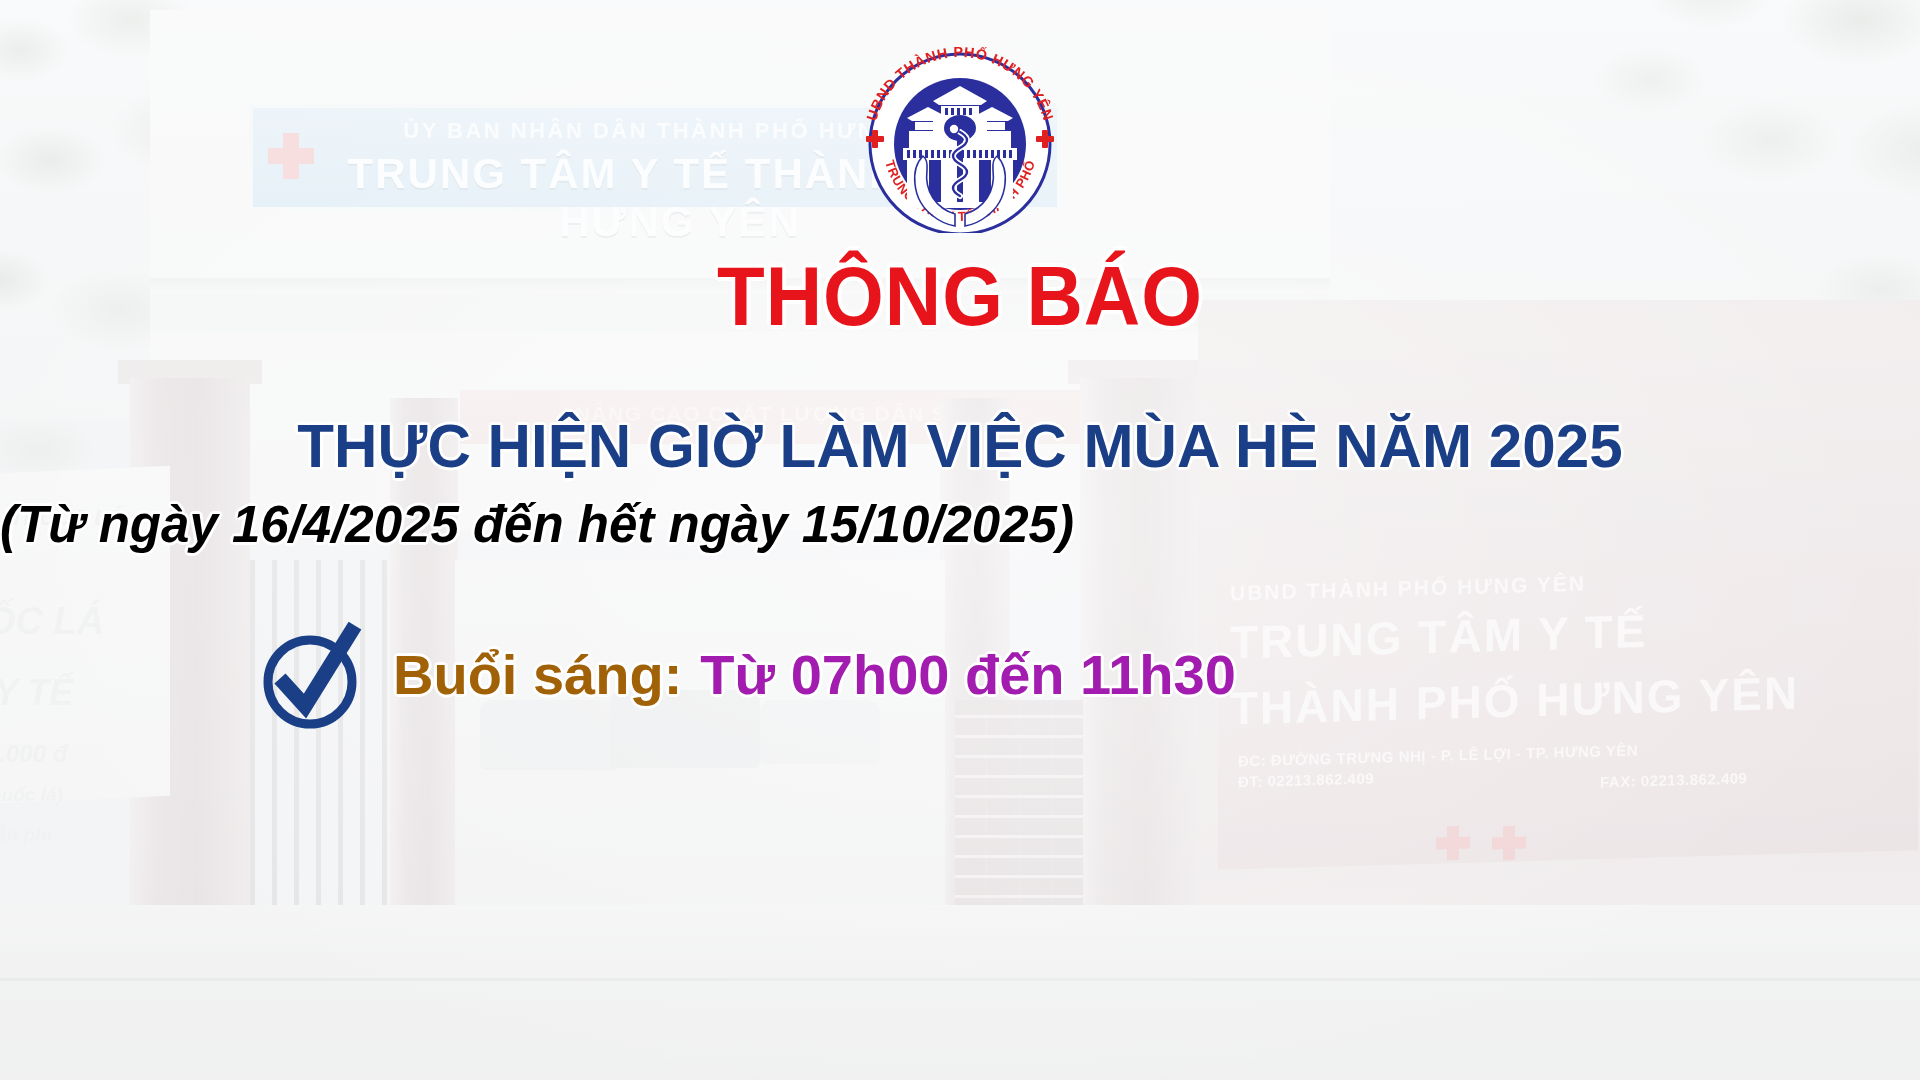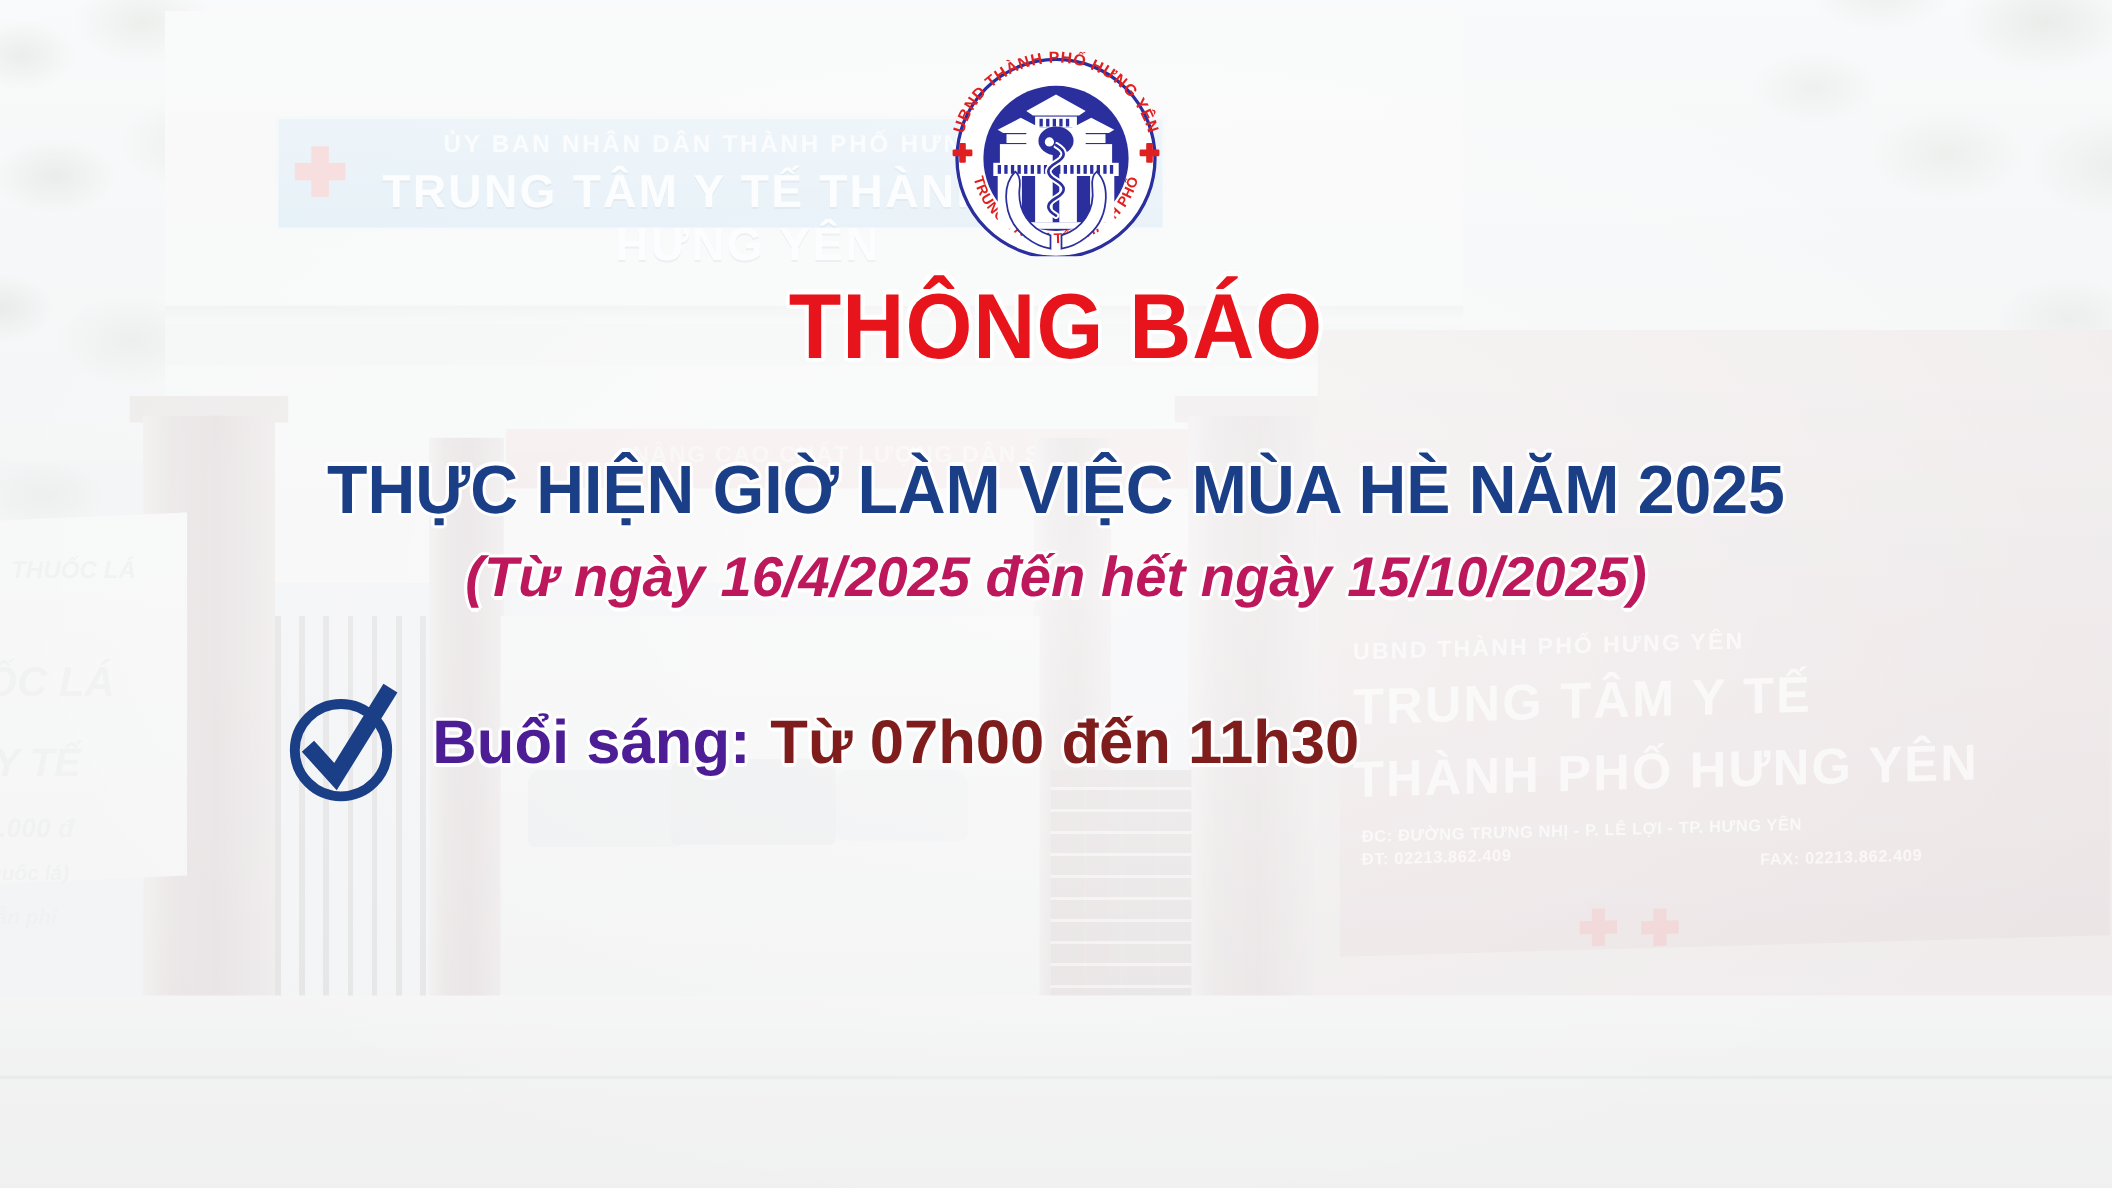--- a/index.html
+++ b/index.html
@@ -165,38 +165,38 @@
   
   .mainline { position:absolute; left:0; top:410px; width:1920px; text-align:center;
     font-size:62px; font-weight:800; color:#1b3f87; letter-spacing:0px;
     transform:scaleX(.97); transform-origin:center;
     text-shadow:
       -2px -2px 0 #fff, 2px -2px 0 #fff, -2px 2px 0 #fff, 2px 2px 0 #fff,
       -3px 0 0 #fff, 3px 0 0 #fff, 0 -3px 0 #fff, 0 3px 0 #fff;
   }
 
   
-  .dateline { position:absolute; left:0; top:495px; width:1920px; text-align:center;
-    font-size:51px; font-weight:800; font-style:italic; color:#be185d;
+  .dateline { position:absolute; left:0; top:495px; width:1920px; 
+    font-size:51px; font-weight:800; font-style:italic; color:#000000;
     text-shadow:
       -2px -2px 0 #fff, 2px -2px 0 #fff, -2px 2px 0 #fff, 2px 2px 0 #fff,
       -3px 0 0 #fff, 3px 0 0 #fff, 0 -3px 0 #fff, 0 3px 0 #fff;
   }
 
   
   .sched { position:absolute; left:255px; top:612px; width:1420px; }
   .srow { display:flex; align-items:center; height:125px; }
   .srow .chk { width:110px; height:110px; flex:0 0 110px; position:relative; margin-right:28px; }
   .srow .chk svg { width:110px; height:110px; display:block; }
   .srow .txt { font-size:56px; font-weight:800; white-space:nowrap; letter-spacing:0px;
     text-shadow:
       -2px -2px 0 #fff, 2px -2px 0 #fff, -2px 2px 0 #fff, 2px 2px 0 #fff,
       -3px 0 0 #fff, 3px 0 0 #fff, 0 -3px 0 #fff, 0 3px 0 #fff; }
-  .srow .lbl { color:#4c1d95; }
-  .srow .val { color:#7f1d1d; margin-left:18px; }
+  .srow .lbl { color:#a16207; }
+  .srow .val { color:#a21caf; margin-left:18px; }
 </style>
 </head>
 <body>
 
 <div id="poster">
 
   <div class="bg-photo">
     <div class="sky"></div>
     <div class="tree-left"></div>
     <div class="tree-right"></div>

